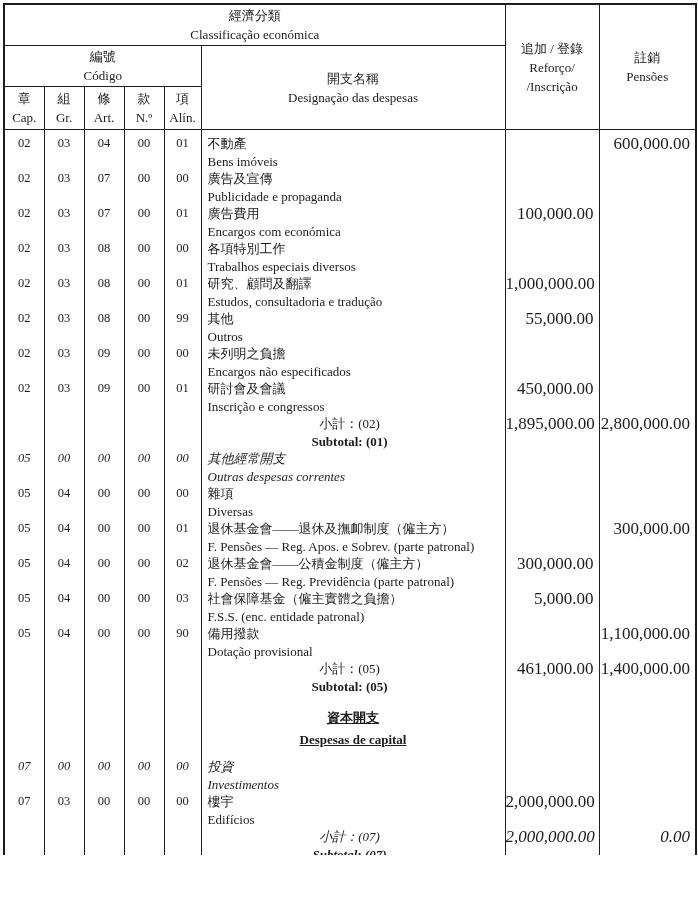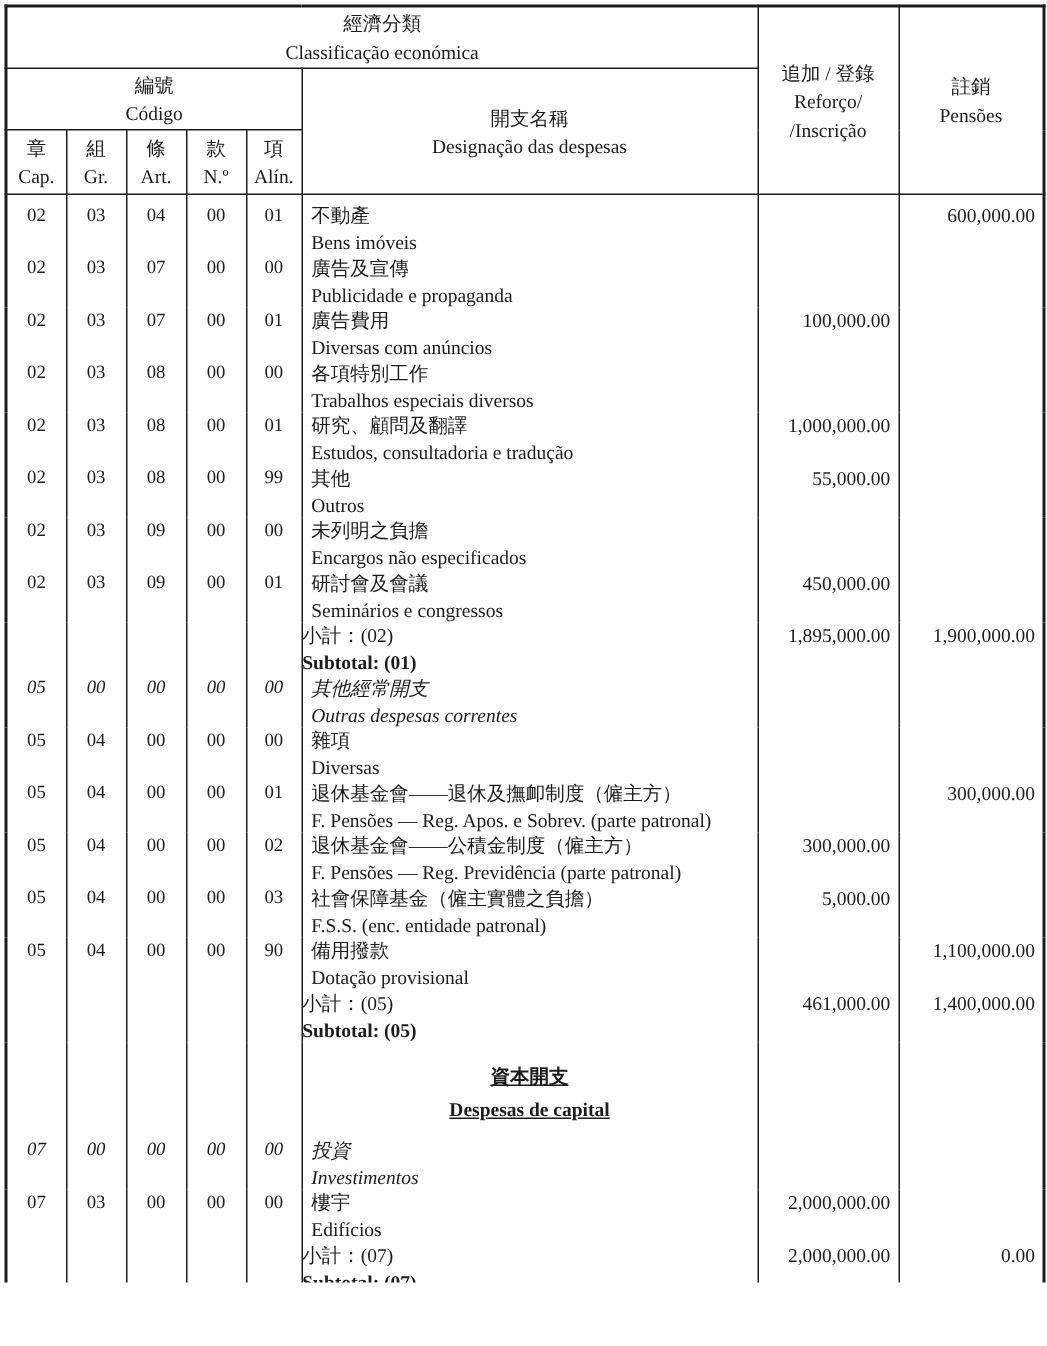--- a/index.html
+++ b/index.html
@@ -52,35 +52,35 @@
     font-size: 13px;
     line-height: 17.5px;
   }
   tr.first td { padding-top: 5px; }
   td.code { text-align: center; font-size: 12.5px; }
   td.desig { padding-left: 6px; }
   td.desig .zh, td.desig .pt { white-space: nowrap; }
   td.amt {
     text-align: right;
     padding-right: 5px;
-    font-size: 13px;
+    font-size: 17px;
   }
   tr.it td.code, tr.it .zh, tr.it .pt { font-style: italic; }
-  td.desig.subtotal { text-align: left; padding-right: 7px; padding-left: 0; }
+  td.desig.subtotal { text-align: center; padding-right: 7px; padding-left: 0; }
   td.desig.subtotal .pt { font-weight: bold; }
   td.desig.section {
     text-align: center;
     padding: 12px 0 7px 0;
   }
   td.desig.section .zh, td.desig.section .pt {
     font-weight: bold;
     line-height: 22px;
     text-decoration: underline;
   }
-  tr.pad-bottom td { padding-bottom: 10px; }
+  tr.pad-bottom td { padding-bottom: 10px; font-style: italic; }
   tr.total-row td {
     border-top: 4px solid #0c4a6e;
     height: 22px;
     vertical-align: middle;
   }
   tr.total-row td.amt { font-style: italic; }
 </style>
 </head>
 <body>
 
@@ -173,21 +173,21 @@
           <td class="amt"></td>
         </tr>
         <tr>
           <td class="code">02</td>
           <td class="code">03</td>
           <td class="code">07</td>
           <td class="code">00</td>
           <td class="code">01</td>
           <td class="desig">
             <div class="zh">廣告費用</div>
-            <div class="pt">Diversas com anúncios</div>
+            <div class="pt">Encargos com económica</div>
           </td>
           <td class="amt">100,000.00</td>
           <td class="amt"></td>
         </tr>
         <tr>
           <td class="code">02</td>
           <td class="code">03</td>
           <td class="code">08</td>
           <td class="code">00</td>
           <td class="code">00</td>
@@ -238,37 +238,37 @@
           <td class="amt"></td>
         </tr>
         <tr>
           <td class="code">02</td>
           <td class="code">03</td>
           <td class="code">09</td>
           <td class="code">00</td>
           <td class="code">01</td>
           <td class="desig">
             <div class="zh">研討會及會議</div>
-            <div class="pt">Seminários e congressos</div>
+            <div class="pt">Inscrição e congressos</div>
           </td>
           <td class="amt">450,000.00</td>
           <td class="amt"></td>
         </tr>
         <tr>
           <td class="code"></td>
           <td class="code"></td>
           <td class="code"></td>
           <td class="code"></td>
           <td class="code"></td>
           <td class="desig subtotal">
             <div class="zh">小計：(02)</div>
             <div class="pt">Subtotal: (01)</div>
           </td>
           <td class="amt">1,895,000.00</td>
-          <td class="amt">1,900,000.00</td>
+          <td class="amt">2,800,000.00</td>
         </tr>
         <tr class="it">
           <td class="code">05</td>
           <td class="code">00</td>
           <td class="code">00</td>
           <td class="code">00</td>
           <td class="code">00</td>
           <td class="desig">
             <div class="zh">其他經常開支</div>
             <div class="pt">Outras despesas correntes</div>

